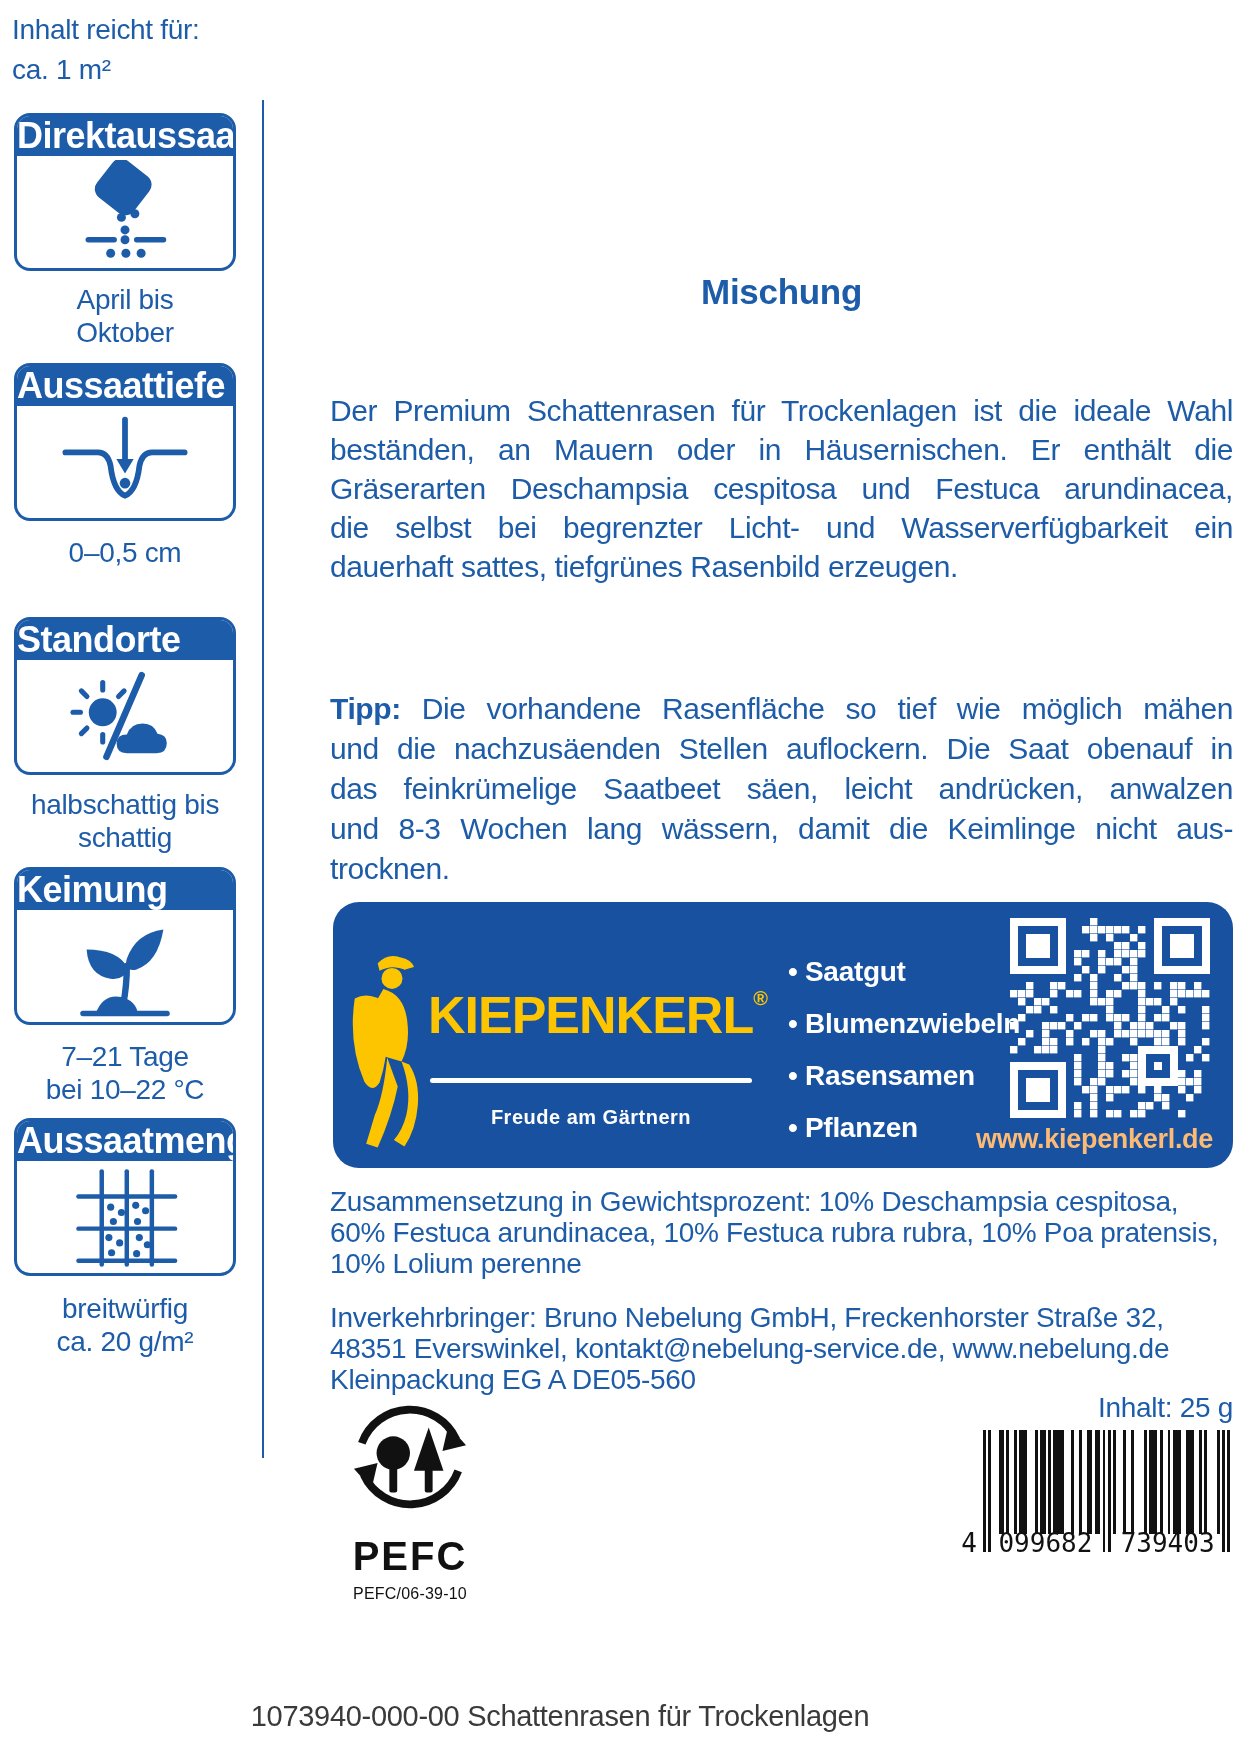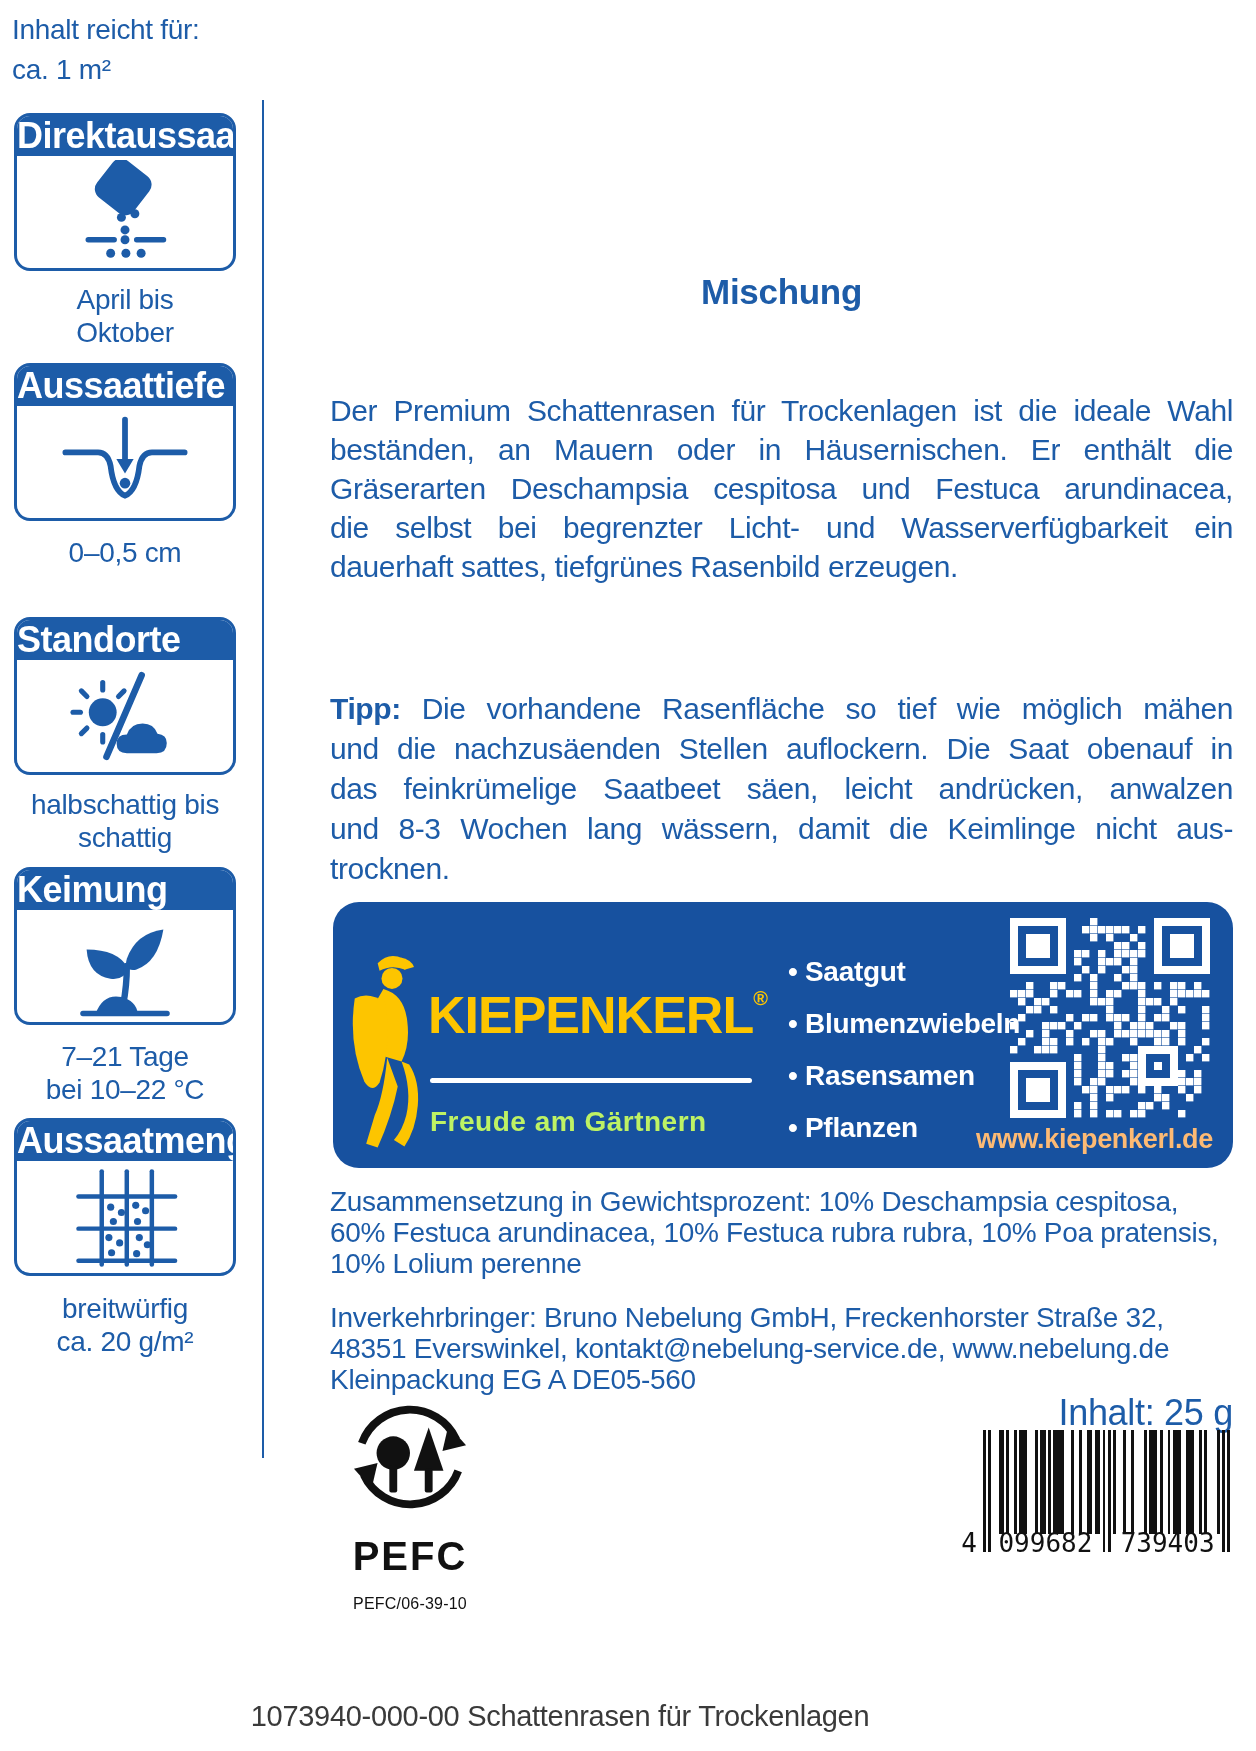--- a/index.html
+++ b/index.html
@@ -33,33 +33,33 @@
   .para .jline.last{text-align-last:left;}
   .p1{top:391px;line-height:39px;}
   .tip{top:689px;line-height:40px;}
   .b{font-weight:bold;}
 
   
   .panel{left:333px;top:902px;width:900px;height:266px;background:var(--panel);border-radius:26px;}
   .logotype{position:absolute;left:95px;top:86px;color:var(--yellow);font-weight:bold;font-size:52px;letter-spacing:-1px;line-height:1;}
   .logotype sup{font-size:20px;vertical-align:28px;letter-spacing:0;}
   .logoline{position:absolute;left:97px;top:176px;width:322px;height:5px;background:#fff;border-radius:3px;}
-  .slogan{position:absolute;left:97px;top:204px;width:322px;color:#bef264;font-weight:bold;font-size:28px;letter-spacing:0.5px;}
+  .slogan{position:absolute;left:97px;top:204px;width:322px;text-align:center;color:#ffffff;font-weight:bold;font-size:20px;letter-spacing:0.5px;}
   .bullet{position:absolute;left:455px;color:#fff;font-weight:bold;font-size:28px;letter-spacing:-0.3px;}
   .bullet::before{content:"• ";}
   .www{position:absolute;right:20px;top:222px;color:#fdba74;font-weight:bold;font-size:27px;letter-spacing:-0.3px;}
 
   
   .smallblock{left:330px;width:910px;color:var(--blue);font-size:28px;line-height:31px;letter-spacing:-0.3px;}
-  .inhalt{right:23px;top:1392px;color:var(--blue);font-size:36px;letter-spacing:-0.3px;}
+  .inhalt{right:23px;top:1392px;color:var(--blue);font-size:28px;letter-spacing:-0.3px;}
 
   
   .pefc{left:335px;top:1398px;width:150px;text-align:center;color:var(--ink);}
   .pefc-name{font-size:40px;font-weight:bold;letter-spacing:2px;margin-top:12px;}
-  .pefc-cert{font-size:16px;margin-top:16px;letter-spacing:0.2px;}
+  .pefc-cert{font-size:16px;margin-top:6px;letter-spacing:0.2px;}
 
   .footer{left:0;top:1700px;width:1120px;text-align:center;color:var(--gray);font-size:29px;letter-spacing:-0.3px;}
 </style>
 </head>
 <body>
 
 <div id="page">
 
   <div class="abs yield">
     <div>Inhalt reicht für:</div>

